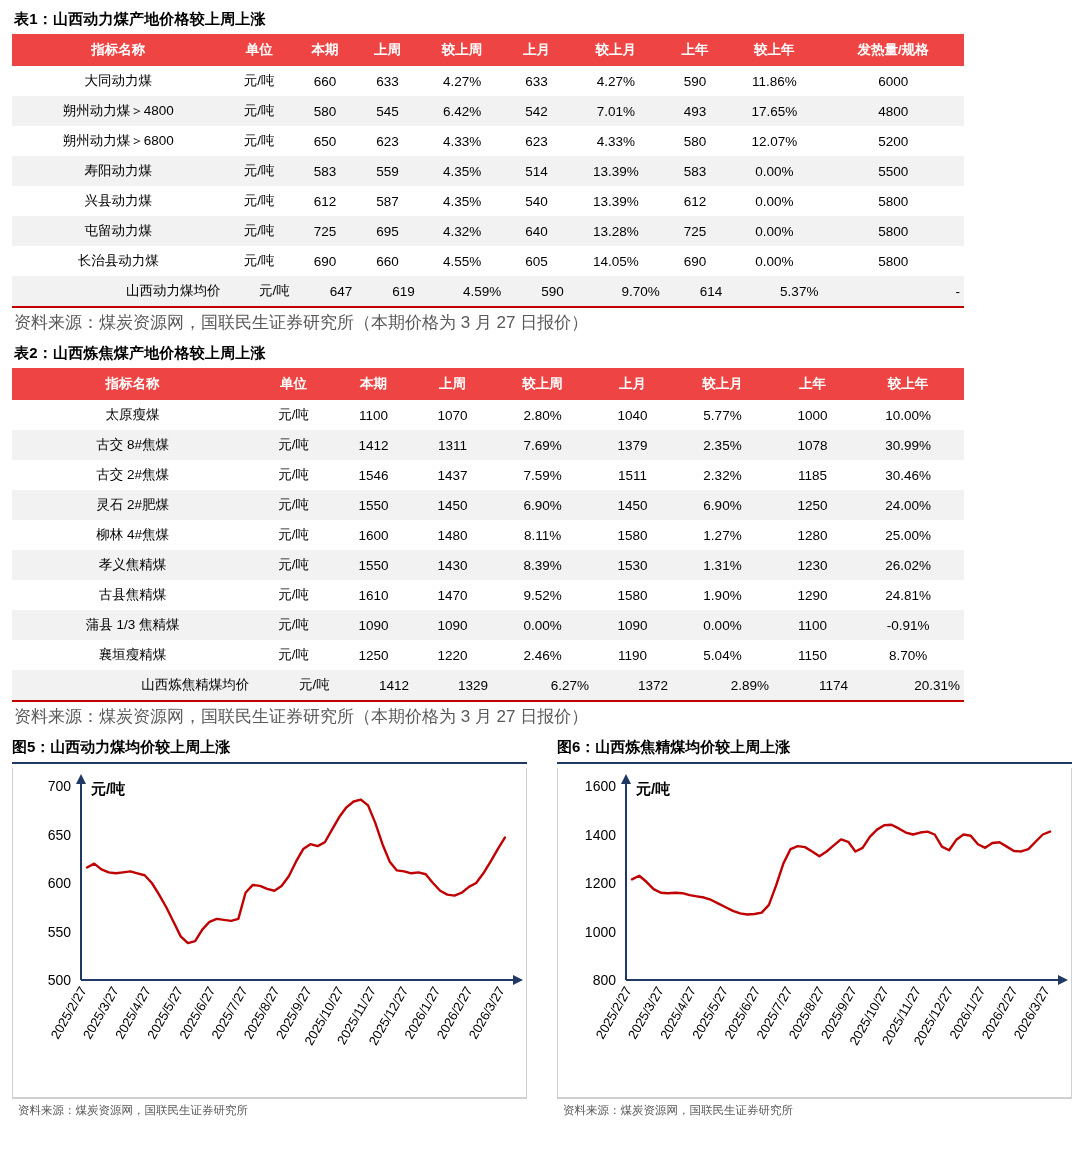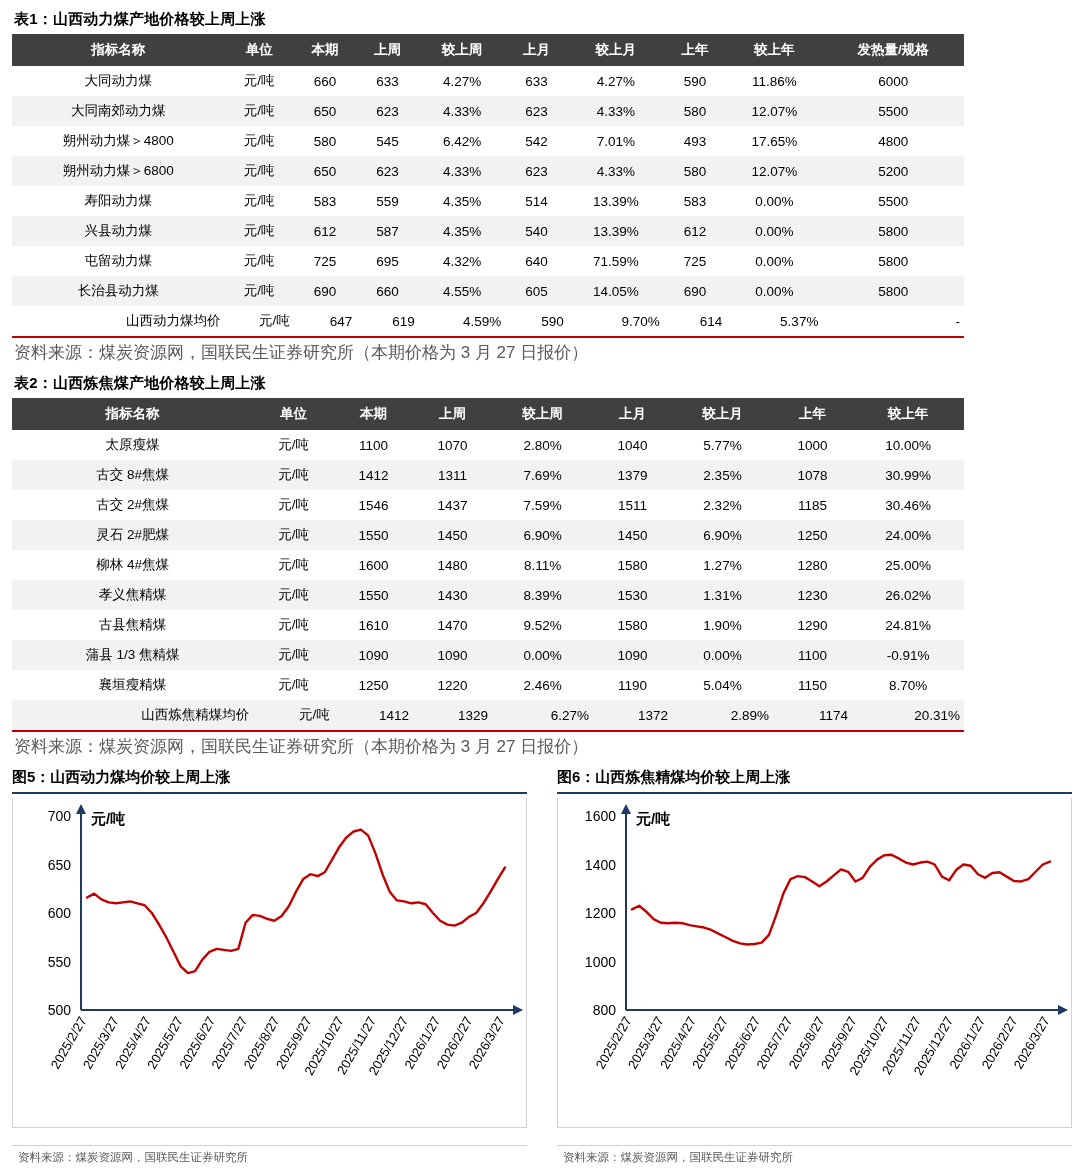--- a/index.html
+++ b/index.html
@@ -18,21 +18,21 @@
     color: #000;
     margin: 2px 0 5px 2px;
     letter-spacing: 0.2px;
   }
   table.data {
     width: 100%;
     border-collapse: collapse;
     font-size: 13.5px;
   }
   table.data thead th {
-    background: #404040;
+    background: #ef4444;
     color: #fff;
     font-weight: bold;
     padding: 7px 4px;
     text-align: center;
     font-size: 13.5px;
     white-space: nowrap;
   }
   table.data tbody td {
     padding: 6px 4px;
     text-align: center;
@@ -73,21 +73,21 @@
     height: 330px;
     position: relative;
     background: #fff;
   }
   .chart-svg { display: block; }
   .chart-source {
     font-size: 11.5px;
     color: #595959;
     border-top: 1px solid #d0d0d0;
     padding: 4px 0 0 6px;
-    margin-top: 17px;
+    margin-top: 0;
   }
 </style>
 </head>
 <body>
 
 <div class="page">
 
   <div class="tbl-title">表1：山西动力煤产地价格较上周上涨</div>
   <table class="data">
     <thead>
@@ -111,32 +111,20 @@
           <td>660</td>
           <td>633</td>
           <td>4.27%</td>
           <td>633</td>
           <td>4.27%</td>
           <td>590</td>
           <td>11.86%</td>
           <td>6000</td>
         </tr>
         <tr>
-          <td>大同南郊动力煤</td>
-          <td>元/吨</td>
-          <td>650</td>
-          <td>623</td>
-          <td>4.33%</td>
-          <td>623</td>
-          <td>4.33%</td>
-          <td>580</td>
-          <td>12.07%</td>
-          <td>5500</td>
-        </tr>
-        <tr>
           <td>朔州动力煤＞4800</td>
           <td>元/吨</td>
           <td>580</td>
           <td>545</td>
           <td>6.42%</td>
           <td>542</td>
           <td>7.01%</td>
           <td>493</td>
           <td>17.65%</td>
           <td>4800</td>
@@ -177,21 +165,21 @@
           <td>0.00%</td>
           <td>5800</td>
         </tr>
         <tr>
           <td>屯留动力煤</td>
           <td>元/吨</td>
           <td>725</td>
           <td>695</td>
           <td>4.32%</td>
           <td>640</td>
-          <td>71.59%</td>
+          <td>13.28%</td>
           <td>725</td>
           <td>0.00%</td>
           <td>5800</td>
         </tr>
         <tr>
           <td>长治县动力煤</td>
           <td>元/吨</td>
           <td>690</td>
           <td>660</td>
           <td>4.55%</td>

